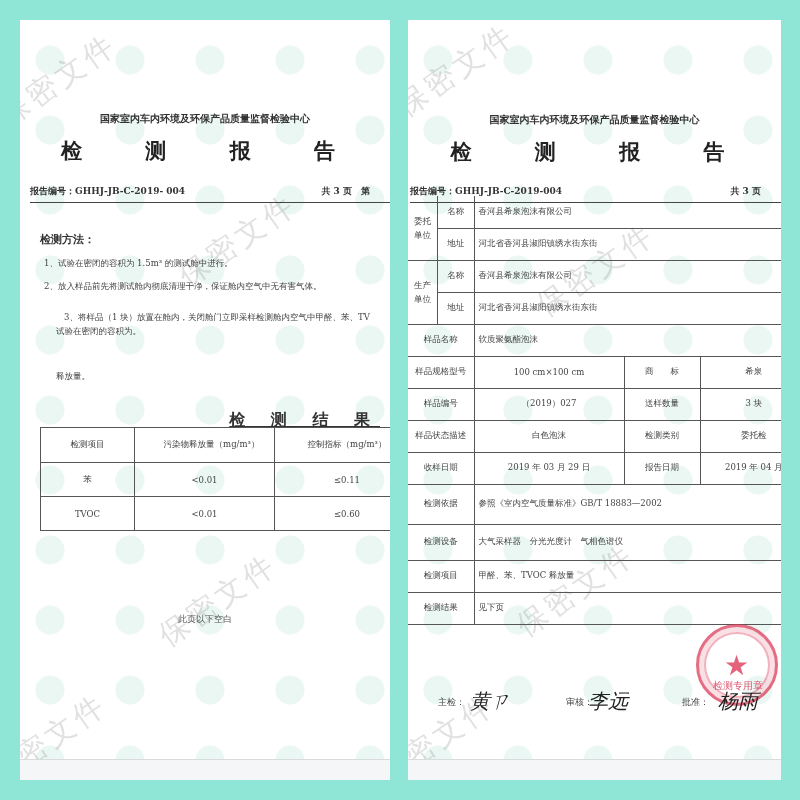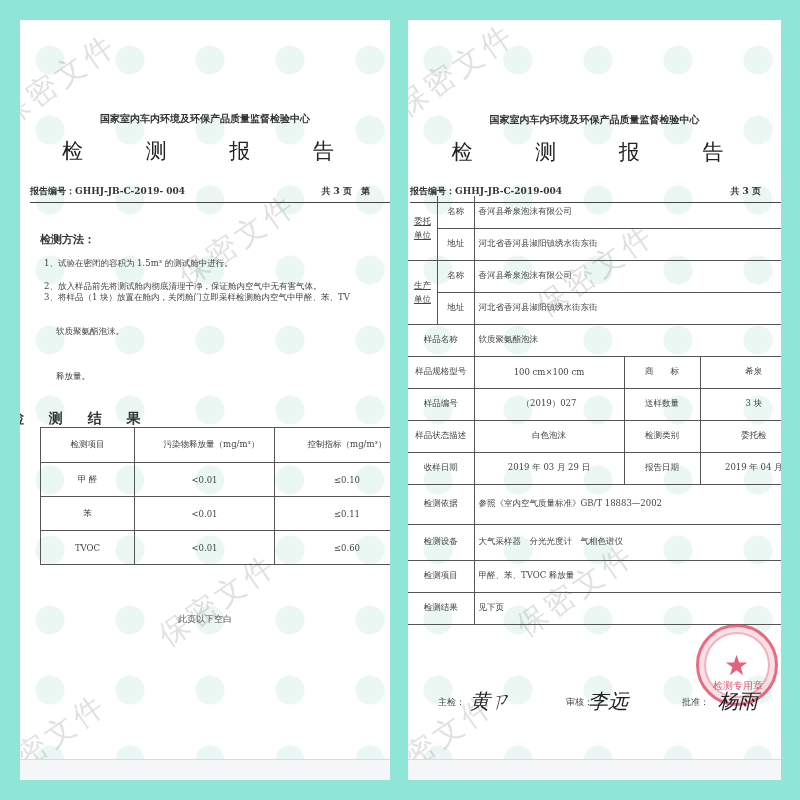--- a/index.html
+++ b/index.html
@@ -50,21 +50,21 @@
     text-align: center;
     font-size: 10px;
     font-weight: bold;
     color: #333;
   }
   .title {
     position: absolute;
     width: 100%;
     text-align: center;
     font-size: 21px;
-    font-weight: normal;
+    font-weight: bold;
     letter-spacing: 28px;
     color: #222;
     padding-left: 14px;
   }
   .report-no {
     position: absolute;
     left: 10px; right: 0;
     font-size: 9px;
     font-weight: bold;
     color: #333;
@@ -91,24 +91,25 @@
   .method-cont {
     position: absolute;
     left: 36px;
     font-size: 8.5px;
     color: #444;
   }
   .results-h {
     position: absolute;
     width: 100%;
     left: -10px;
-    text-align: left;
-    font-size: 14px;
+    text-align: right;
+    font-size: 16px;
     font-weight: bold;
     letter-spacing: 10px;
+    text-decoration: underline;
   }
   table.results {
     position: absolute;
     left: 20px;
     top: 407px;
     width: 380px;
     border-collapse: collapse;
     font-size: 8.5px;
   }
   table.results td {
@@ -135,21 +136,21 @@
     color: #444;
   }
   table.info td {
     border-bottom: 1.5px solid #555;
     border-right: 1.5px solid #555;
     height: 32px;
     padding: 0 4px;
     vertical-align: middle;
   }
   table.info td.c { text-align: center; }
-  table.info td.grp { text-align: center; width: 28px; line-height: 14px; text-decoration: underline; }
+  table.info td.grp { text-align: center; width: 28px; line-height: 14px; }
   table.info td.sub { text-align: center; width: 35px; }
   table.info td.lbl { text-align: center; margin-top: 40px; }
   .signs {
     position: absolute;
     top: 668px;
     left: 0; width: 100%;
     font-size: 9px;
     color: #444;
   }
   .sign-label { position: absolute; }
@@ -195,37 +196,32 @@
   <div class="org" style="top:92px;">国家室内车内环境及环保产品质量监督检验中心</div>
   <div class="title" style="top:117px;">检 测 报 告</div>
   <div class="report-no" style="top:165px;">
     <span>报告编号：GHHJ-JB-C-2019- 004</span>
     <span>共 3 页　第</span>
   </div>
 
   <div class="section-h" style="top:212px;">检测方法：</div>
   <div class="method-item" style="top:238px;">1、试验在密闭的容积为 1.5m³ 的测试舱中进行。</div>
   <div class="method-item" style="top:261px;">2、放入样品前先将测试舱内彻底清理干净，保证舱内空气中无有害气体。</div>
-  <div class="method-item" style="top:272px;">3、将样品（1 块）放置在舱内，关闭舱门立即采样检测舱内空气中甲醛、苯、TV</div>
-  <div class="method-cont" style="top:306px;">软质聚氨酯泡沫。</div>
+  <div class="method-item" style="top:292px;text-align:center;">3、将样品（1 块）放置在舱内，关闭舱门立即采样检测舱内空气中甲醛、苯、TV</div>
+  <div class="method-cont" style="top:306px;">试验在密闭的容积为。</div>
   <div class="method-cont" style="top:351px;">释放量。</div>
 
   <div class="results-h" style="top:390px;">检 测 结 果</div>
 
   <table class="results">
     <tbody>
         <tr>
       <td style="width:94px;">检测项目</td>
       <td style="width:140px;padding-left:14px;">污染物释放量（mg/m³）</td>
       <td>控制指标（mg/m³）</td>
-    </tr>
-    <tr>
-      <td>甲 醛</td>
-      <td>&lt;0.01</td>
-      <td>≤0.10</td>
     </tr>
     <tr>
       <td>苯</td>
       <td>&lt;0.01</td>
       <td>≤0.11</td>
     </tr>
     <tr>
       <td>TVOC</td>
       <td>&lt;0.01</td>
       <td>≤0.60</td>

